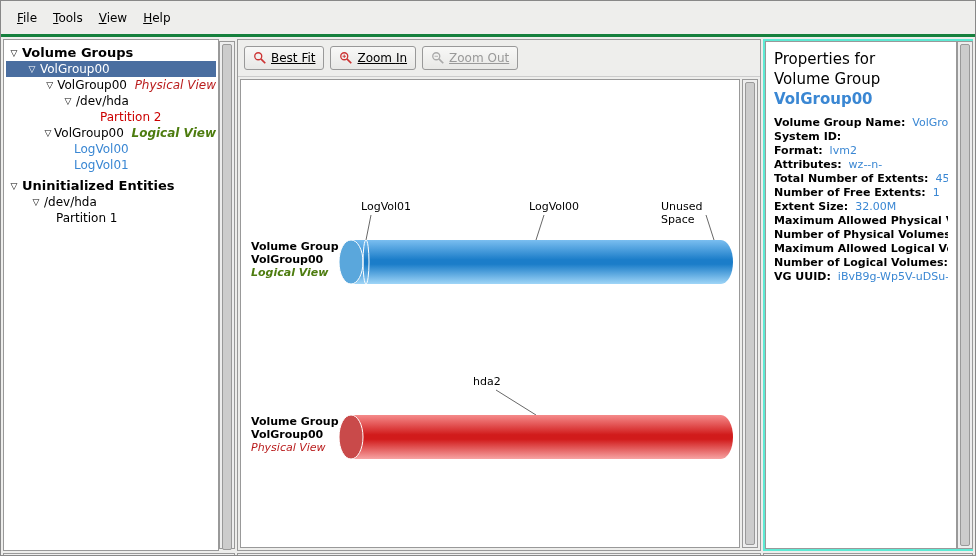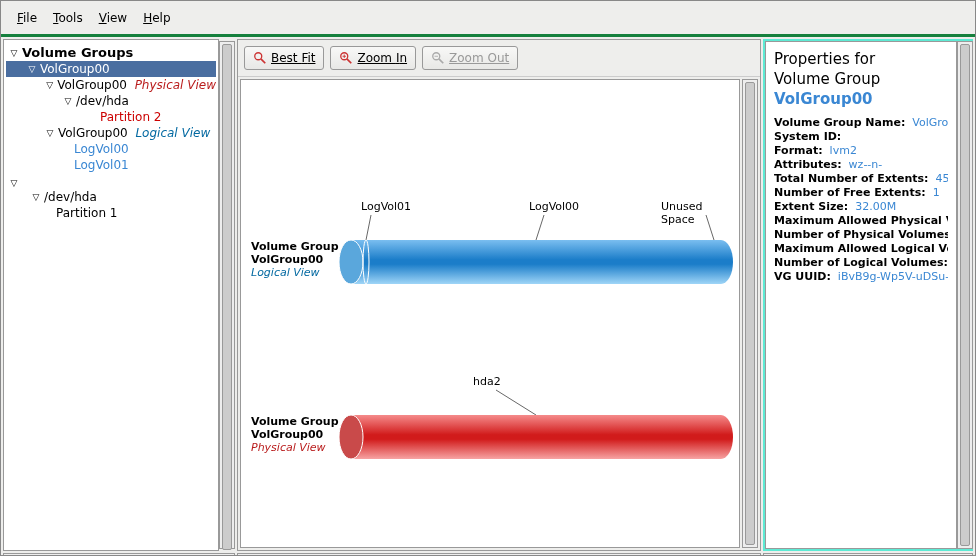--- a/index.html
+++ b/index.html
@@ -135,21 +135,21 @@
   .expander {
     display: inline-block;
     width: 12px;
     text-align: center;
     font-size: 9px;
     margin-right: 2px;
   }
   .tree-heading { font-weight: bold; font-size: 13px; }
   .red-italic { color: #b91c1c; font-style: italic; }
   .red-plain { color: #cc0000; margin-left: 14px; }
-  .blue-italic { color: #0369a1; font-style: italic; }
+  .blue-italic { color: #4d7c0f; font-style: italic; font-weight: bold; }
   .blue-plain { color: #3a87d3; }
   .hscroll-row {
     height: 16px;
     display: flex;
     padding: 0 2px 2px 2px;
     gap: 2px;
   }
   .hscroll {
     border: 1px solid #999;
     background: #eee;
@@ -224,20 +224,21 @@
           <span>VolGroup00</span>&nbsp;&nbsp;<span class="blue-italic">Logical View</span>
         </div>
         <div class="tree-row" style="padding-left:68px">
           <span class="blue-plain">LogVol00</span>
         </div>
         <div class="tree-row" style="padding-left:68px">
           <span class="blue-plain">LogVol01</span>
         </div>
         <div class="tree-row" style="padding-left:2px;margin-top:4px">
           <span class="expander">▽</span>
+          <span class="tree-heading">Uninitialized Entities</span>
         </div>
         <div class="tree-row" style="padding-left:24px">
           <span class="expander">▽</span>
           <span>/dev/hda</span>
         </div>
         <div class="tree-row" style="padding-left:50px">
           <span>Partition 1</span>
         </div>
       </div>
     </div>

